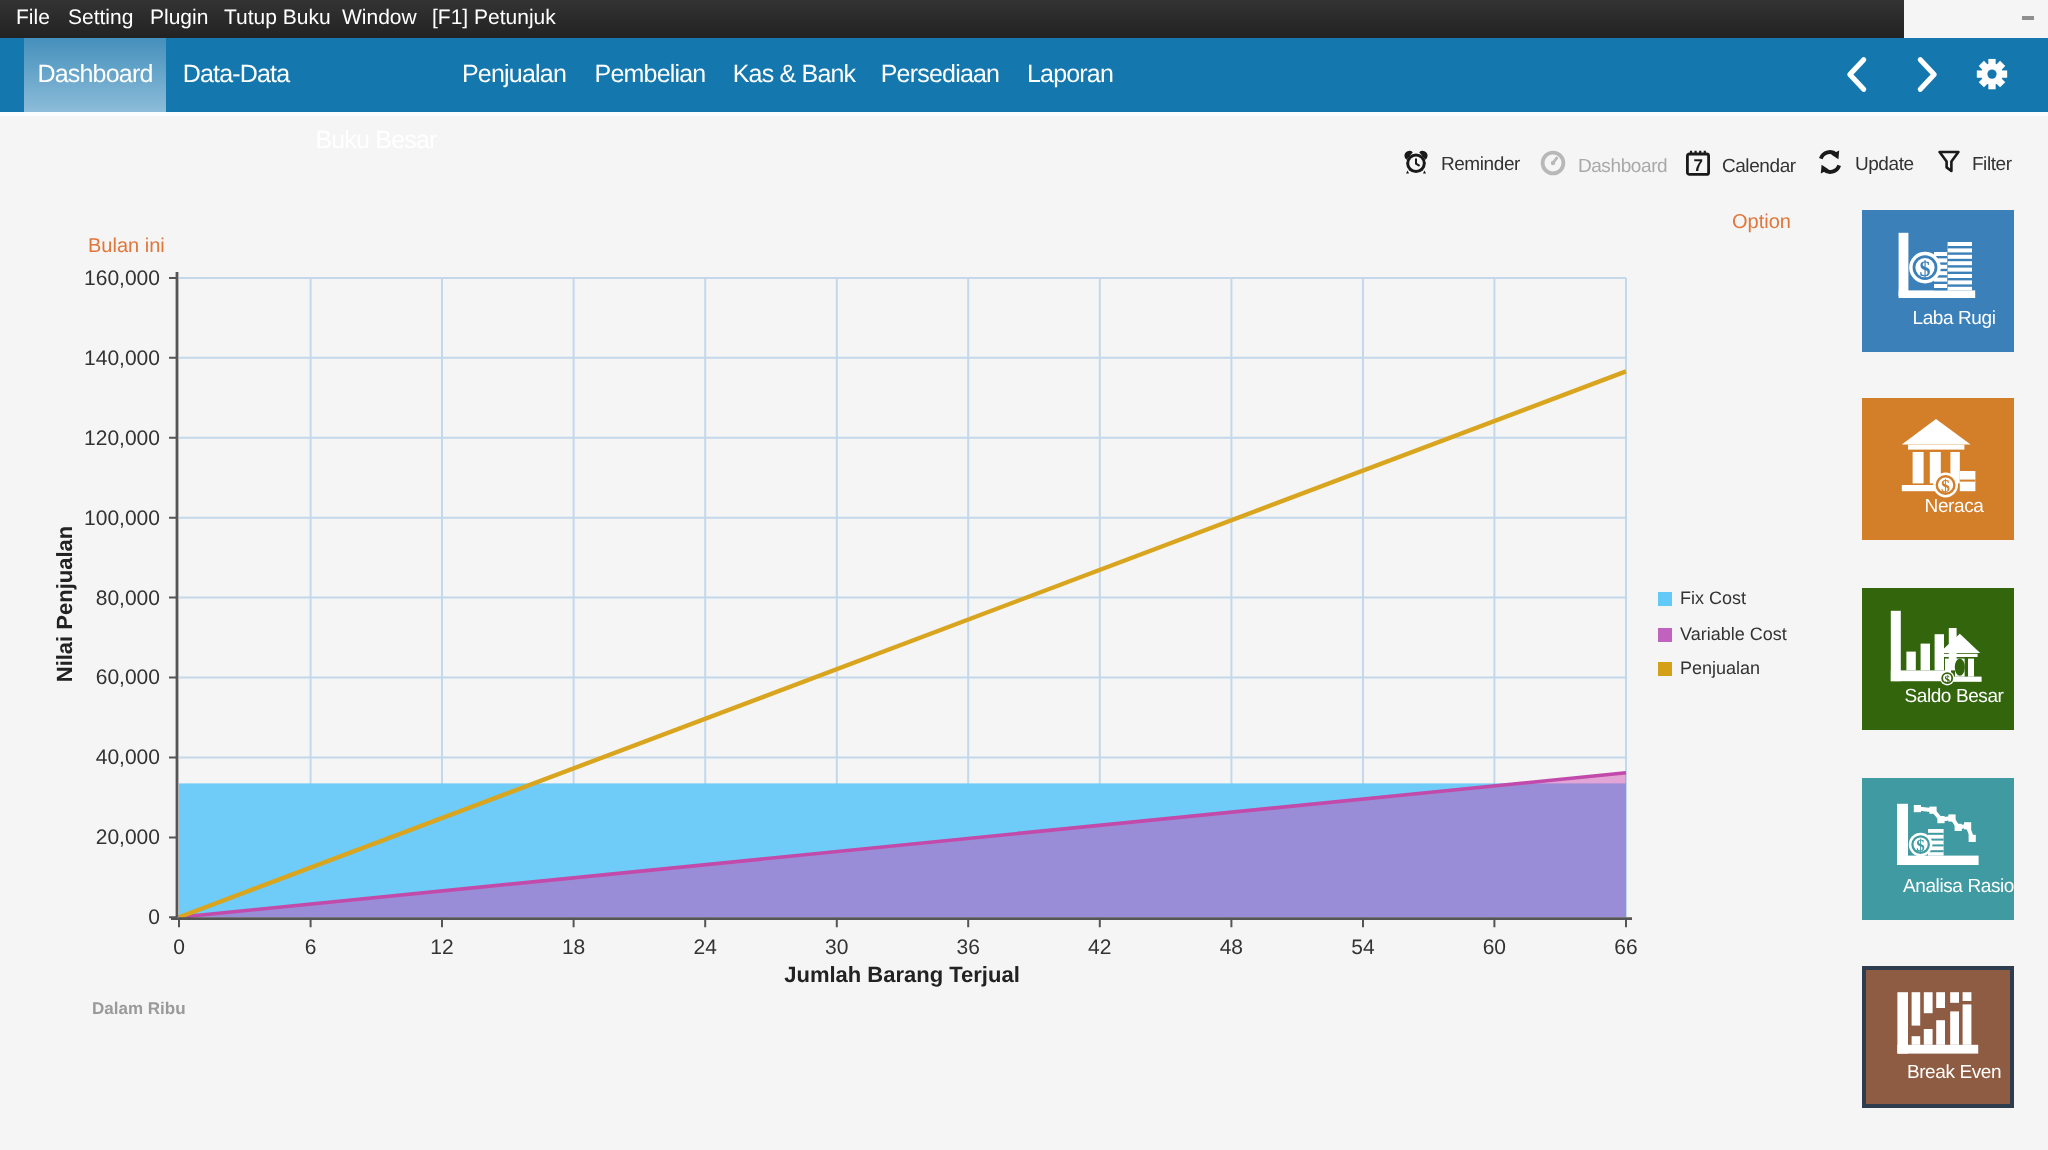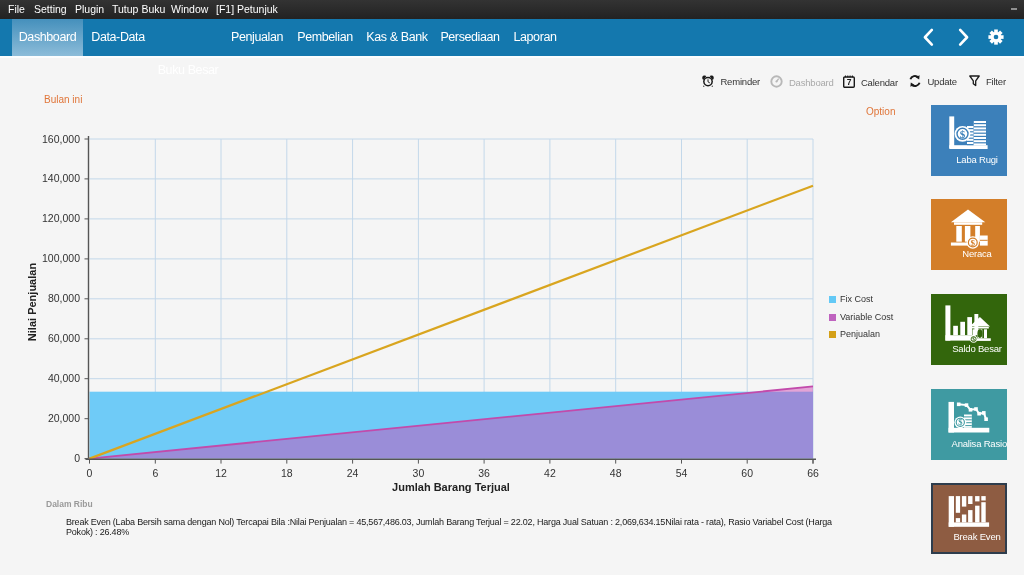--- a/index.html
+++ b/index.html
@@ -1,37 +1,37 @@
 <!DOCTYPE html>
 <html><head>
 <meta charset="utf-8">
 <style>
 * { margin:0; padding:0; box-sizing:border-box; }
 html,body { width:1024px; height:575px; overflow:hidden; background:#f5f5f5;
   font-family:"Liberation Sans", sans-serif; }
 #app { position:relative; width:1024px; height:575px; }
 
 
-.titlebar { position:absolute; left:0; top:0; width:1024px; height:19px;
+.titlebar { position:absolute; left:0; top:0; width:952px; height:19px;
   background:linear-gradient(#333333,#222222); color:#fff; font-size:10.5px; }
 .titlebar span.mi { position:absolute; top:3px; }
 .titlebar .min { position:absolute; left:1011px; top:8px; width:6px; height:2px; background:#8f8f8f; }
 
 
 .nav { position:absolute; left:0; top:19px; width:1024px; height:36.5px; background:#1478ae; }
 .tab { position:absolute; top:0; height:36.5px; line-height:36.5px; color:#fff; font-size:12.5px; letter-spacing:-0.4px; text-align:center; transform:translateX(-50%); white-space:nowrap; }
 .tab.active { background:linear-gradient(#4590bc,#8cbcd9); transform:none; }
 .nav-ico { position:absolute; top:0; height:36.5px; }
 
 
 .h1 { position:absolute; left:18px; top:65px; font-size:21px; letter-spacing:-0.5px; color:#3d3d3d; }
 .tool { position:absolute; top:75px; height:14px; font-size:9.5px; letter-spacing:-0.2px; color:#333; white-space:nowrap; }
 .tool svg { vertical-align:-2px; margin-right:4px; }
 .tool.dis { color:#a9a9a9; }
-.bulan { position:absolute; left:44px; top:94px; font-size:10px; color:#e0763a; }
+.bulan { position:absolute; left:44px; top:118px; font-size:10px; color:#e0763a; }
 .option { position:absolute; left:866px; top:106px; font-size:10px; color:#e0763a; }
 
 
 .leg { position:absolute; font-size:9px; color:#333; }
 .leg i { display:inline-block; width:7px; height:7px; margin-right:4px; vertical-align:-1px; }
 
 
 .dalam { position:absolute; left:46px; top:499px; font-size:8.5px; color:#9a9a9a;font-weight:bold; }
 .note { position:absolute; left:66px; top:516.5px; width:776px; font-size:9px; letter-spacing:-0.2px; color:#1a1a1a; line-height:10px; }
 
@@ -153,21 +153,20 @@
   <text x="813.0" y="477" font-size="10.5" fill="#333" text-anchor="middle">66</text>
   <text x="36" y="302" font-size="11" font-weight="bold" fill="#222" text-anchor="middle" transform="rotate(-90 36 302)">Nilai Penjualan</text>
   <text x="451" y="491" font-size="11" font-weight="bold" fill="#222" text-anchor="middle">Jumlah Barang Terjual</text>
   </svg>
 
   <div class="leg" style="left:829px; top:294px;"><i style="background:#63c9f6"></i>Fix Cost</div>
   <div class="leg" style="left:829px; top:311.5px;"><i style="background:#bf63bf"></i>Variable Cost</div>
   <div class="leg" style="left:829px; top:328.5px;"><i style="background:#d4a017"></i>Penjualan</div>
 
   <div class="dalam">Dalam Ribu</div>
-  <div class="note">Break Even (Laba Bersih sama dengan Nol) Tercapai Bila :Nilai Penjualan = 45,567,486.03, Jumlah Barang Terjual = 22.02, Harga Jual Satuan : 2,069,634.15Nilai rata - rata), Rasio Variabel Cost (Harga Pokok) : 26.48%</div>
 
   <div class="sbtn" style="top:105px; background:#3c80ba;">
       <svg style="left:0;top:0;transform:none" width="76" height="71" viewBox="0 0 76 71">
 <rect x="18.3" y="11.4" width="4.9" height="31.6" fill="#fff"></rect>
 <rect x="18.3" y="40.2" width="38.3" height="3.8" fill="#fff"></rect>
 <rect x="36" y="21" width="6.5" height="19.2" fill="#fff"></rect>
         <rect x="36" y="23.00" width="6.5" height="1.20" fill="#3c80ba"></rect>
         <rect x="36" y="26.20" width="6.5" height="1.20" fill="#3c80ba"></rect>
         <rect x="36" y="29.40" width="6.5" height="1.20" fill="#3c80ba"></rect>
         <rect x="36" y="32.60" width="6.5" height="1.20" fill="#3c80ba"></rect>

